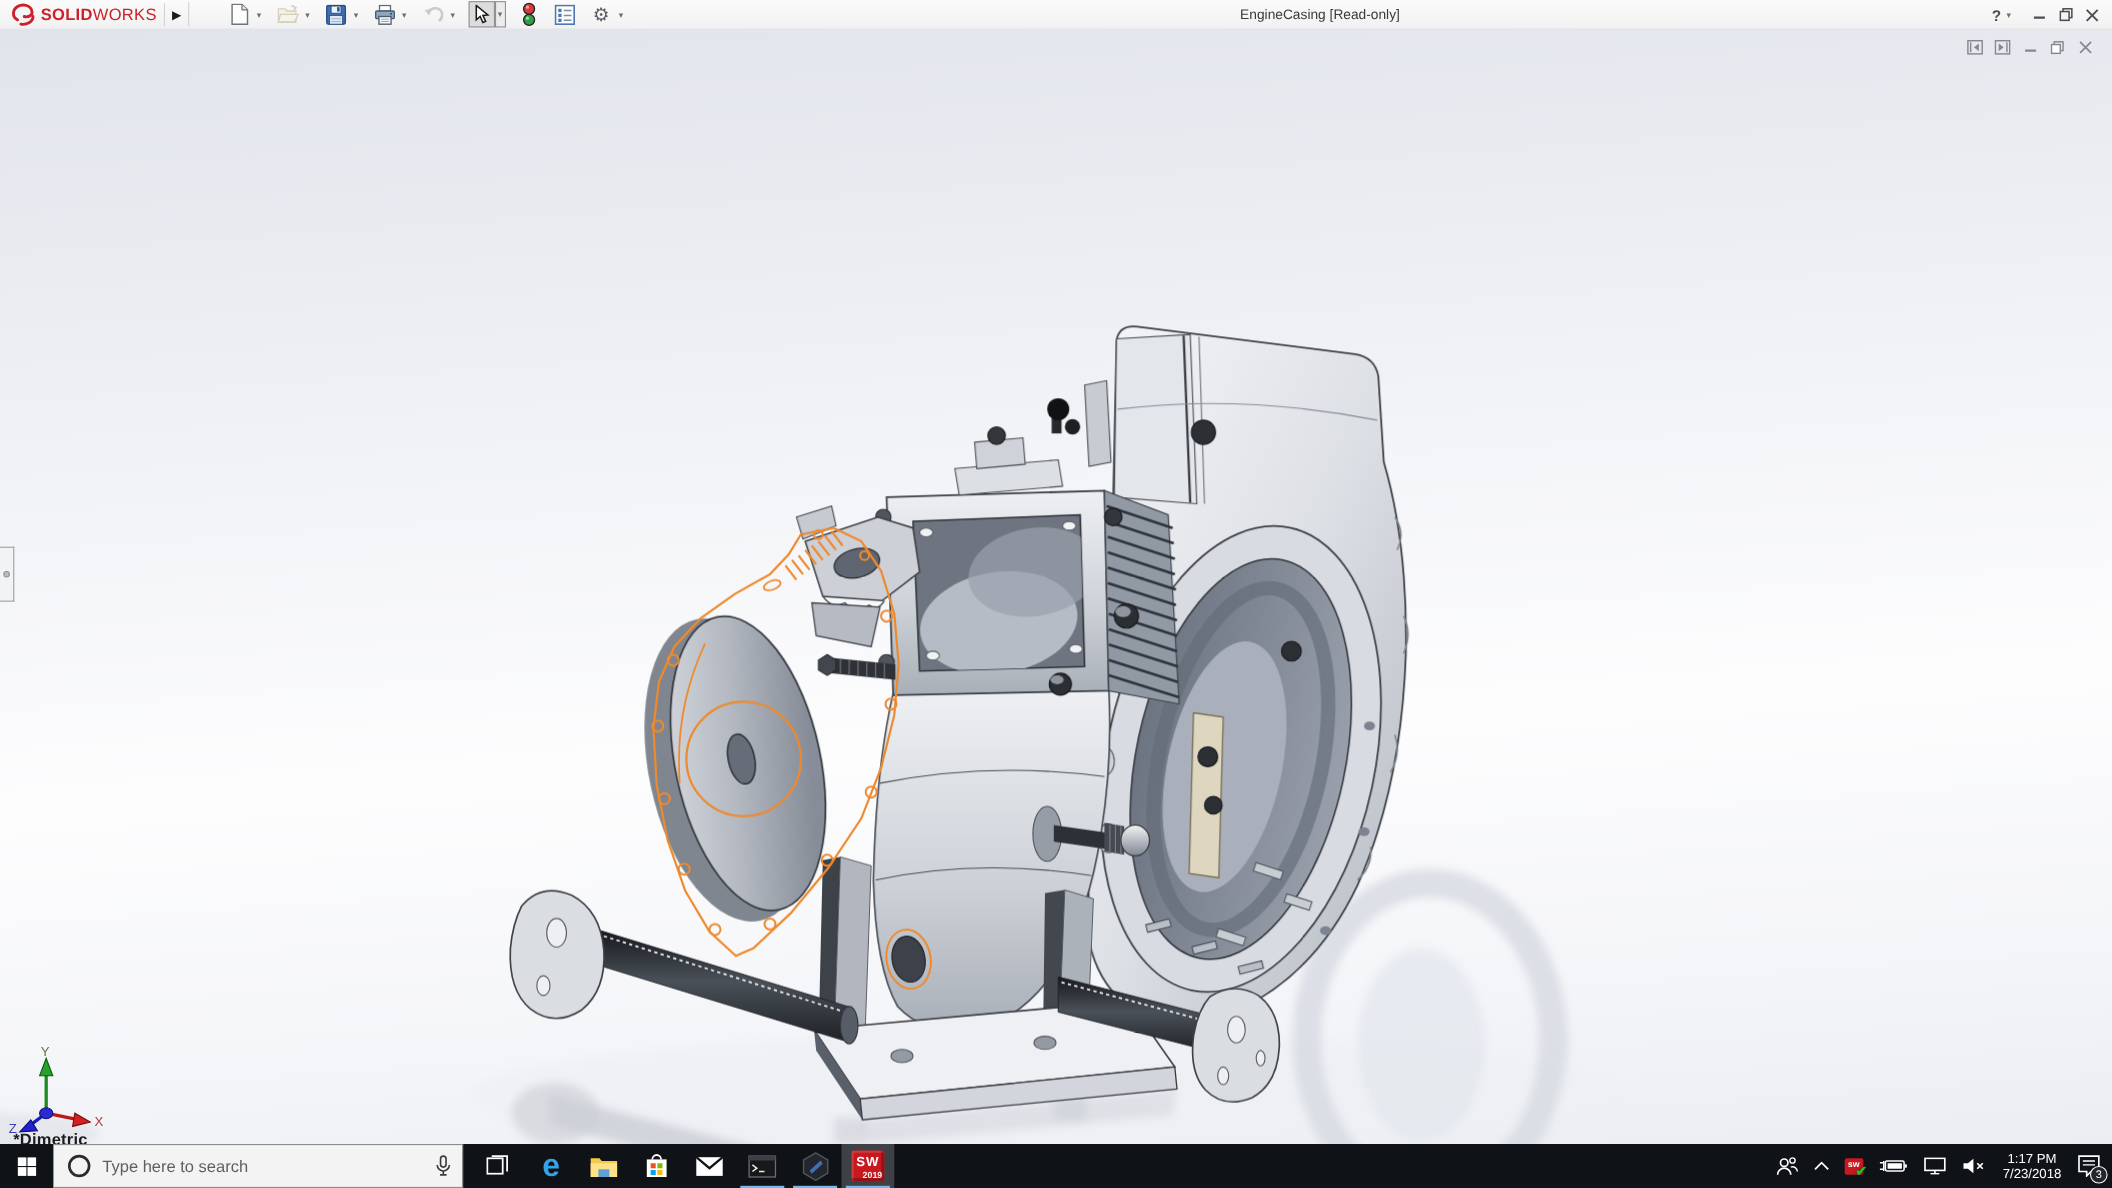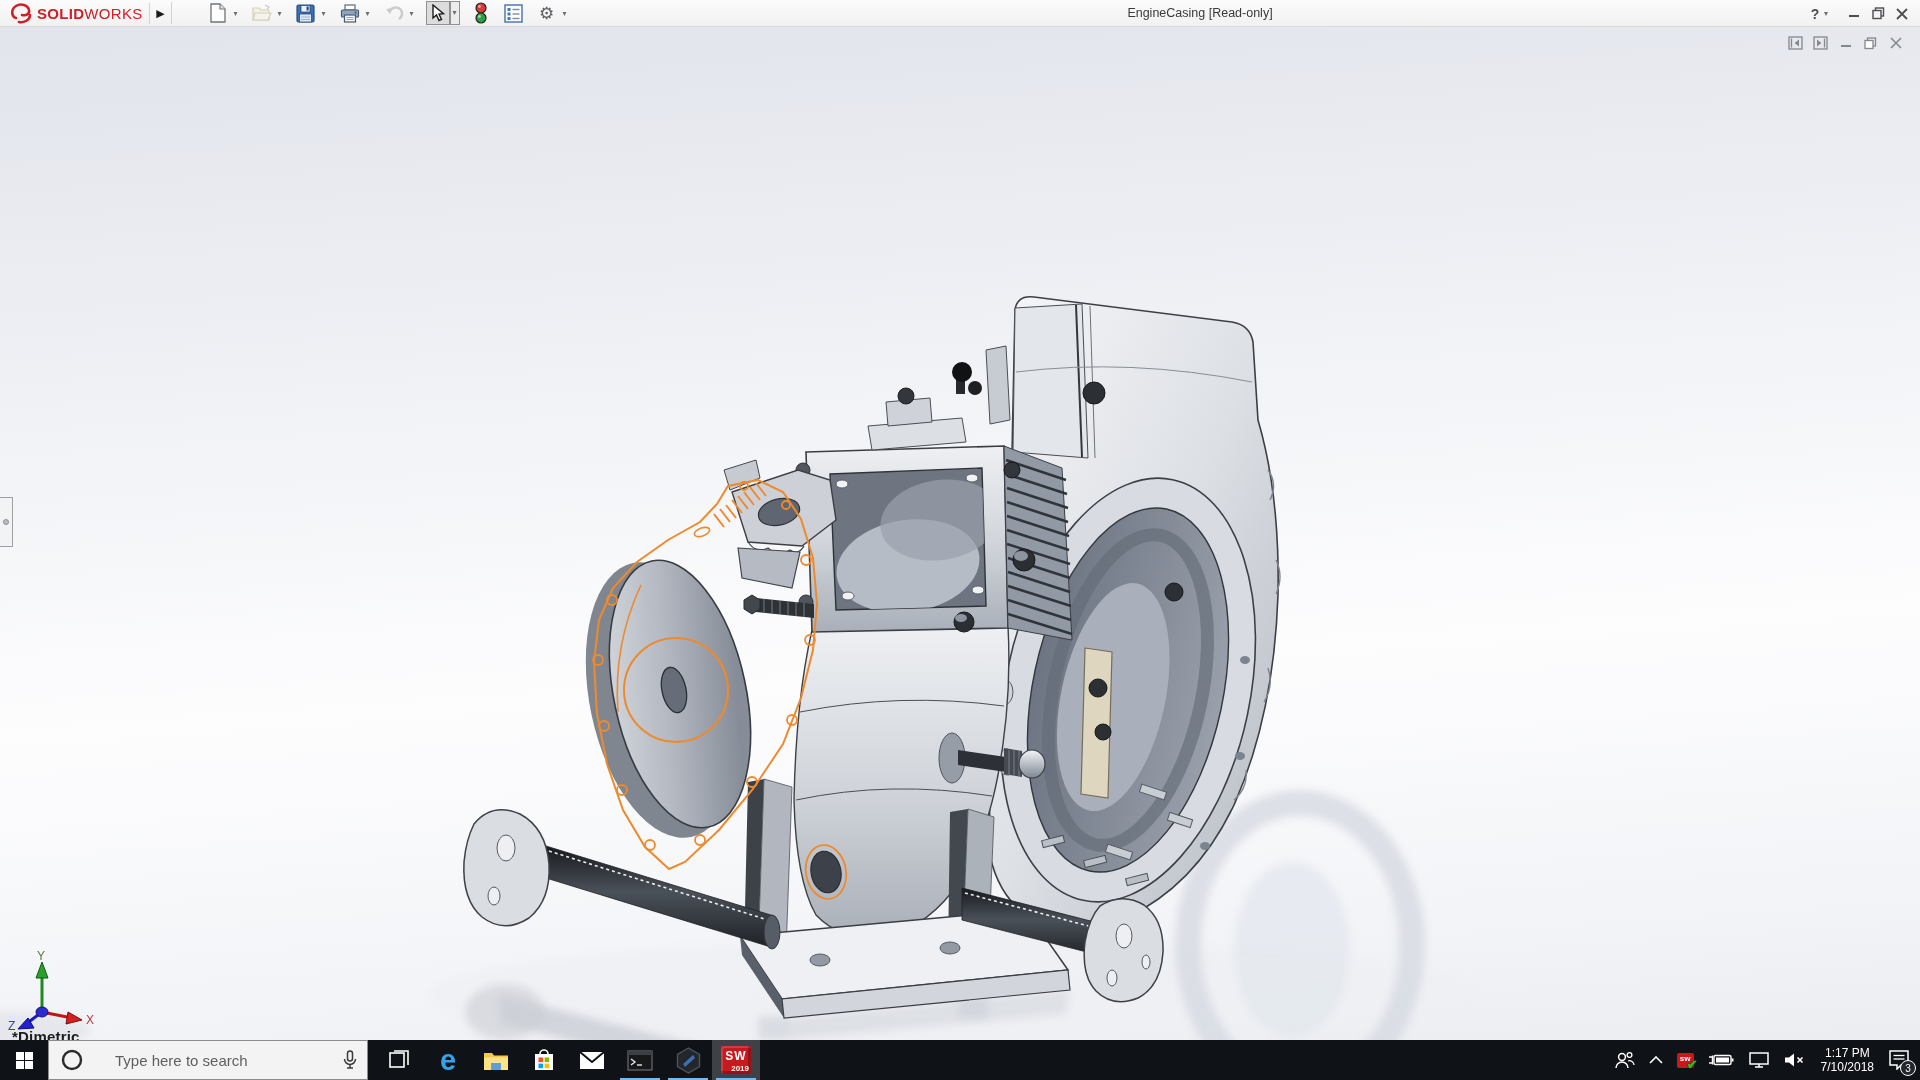--- a/index.html
+++ b/index.html
@@ -45,21 +45,21 @@
 
   .triad { position:absolute; left:6px; bottom:10px; }
   .triad text { font-size:12px; font-family:"Liberation Sans",sans-serif; }
   .orientation { position:absolute; left:12px; bottom:-5px; font-size:15px; font-weight:bold;
     color:#1c1c1e; letter-spacing:.2px;margin-top:48px; }
 
   
   .taskbar { position:absolute; left:0; bottom:0; width:1920px; height:40px; background:#0f1216;
     display:flex; align-items:stretch; }
   .tb-start { width:48px; display:flex; align-items:center; justify-content:center; }
-  .tb-search { width:320px; background:#f3f3f4; display:flex; align-items:center; border:1px solid #8a8d90;gap:22px; }
+  .tb-search { width:373px; background:#f3f3f4; display:flex; align-items:center; border:1px solid #8a8d90; }
   .tb-search .ring { margin:0 10px 0 12px; }
   .tb-search input { flex:1; border:none; outline:none; background:transparent; font-size:15px;
     color:#444; font-family:"Liberation Sans",sans-serif; }
   .tb-search input::placeholder { color:#5f5f5f; opacity:1; }
   .tb-search .mic { margin-right:10px; }
   .tb-apps { display:flex; margin-left:8px; }
   .app { width:48px; display:flex; align-items:center; justify-content:center; position:relative; }
   .app.running::after { content:""; position:absolute; left:4px; right:4px; bottom:0; height:2px; background:#76b9ed; }
   .app.active { background:#3e4246; }
   .edge-e { font-size:29px; font-weight:bold; color:#35a3e8; line-height:1; }
@@ -633,21 +633,21 @@
         </svg>
     </div>
     <div class="tray-ic">
       <svg width="22" height="16" viewBox="0 0 22 16">
           <path d="M1,5.5 L5,5.5 L10,1.5 L10,14.5 L5,10.5 L1,10.5 Z" fill="#fff"></path>
           <path d="M13.5,5.5 L18.5,10.5 M18.5,5.5 L13.5,10.5" stroke="#fff" stroke-width="1.6"></path>
         </svg>
     </div>
     <div class="clock">
       <div>1:17 PM</div>
-      <div>7/10/2018</div>
+      <div>7/23/2018</div>
     </div>
     <div class="action">
       <svg width="22" height="20" viewBox="0 0 22 20">
           <path d="M2,1 L20,1 L20,15 L13,15 L9,19 L9,15 L2,15 Z" fill="none" stroke="#fff" stroke-width="1.5"></path>
           <line x1="5.5" y1="5.5" x2="16.5" y2="5.5" stroke="#fff" stroke-width="1.3"></line>
           <line x1="5.5" y1="9" x2="16.5" y2="9" stroke="#fff" stroke-width="1.3"></line>
         </svg>
       <div class="badge">3</div>
     </div>
   </div>

